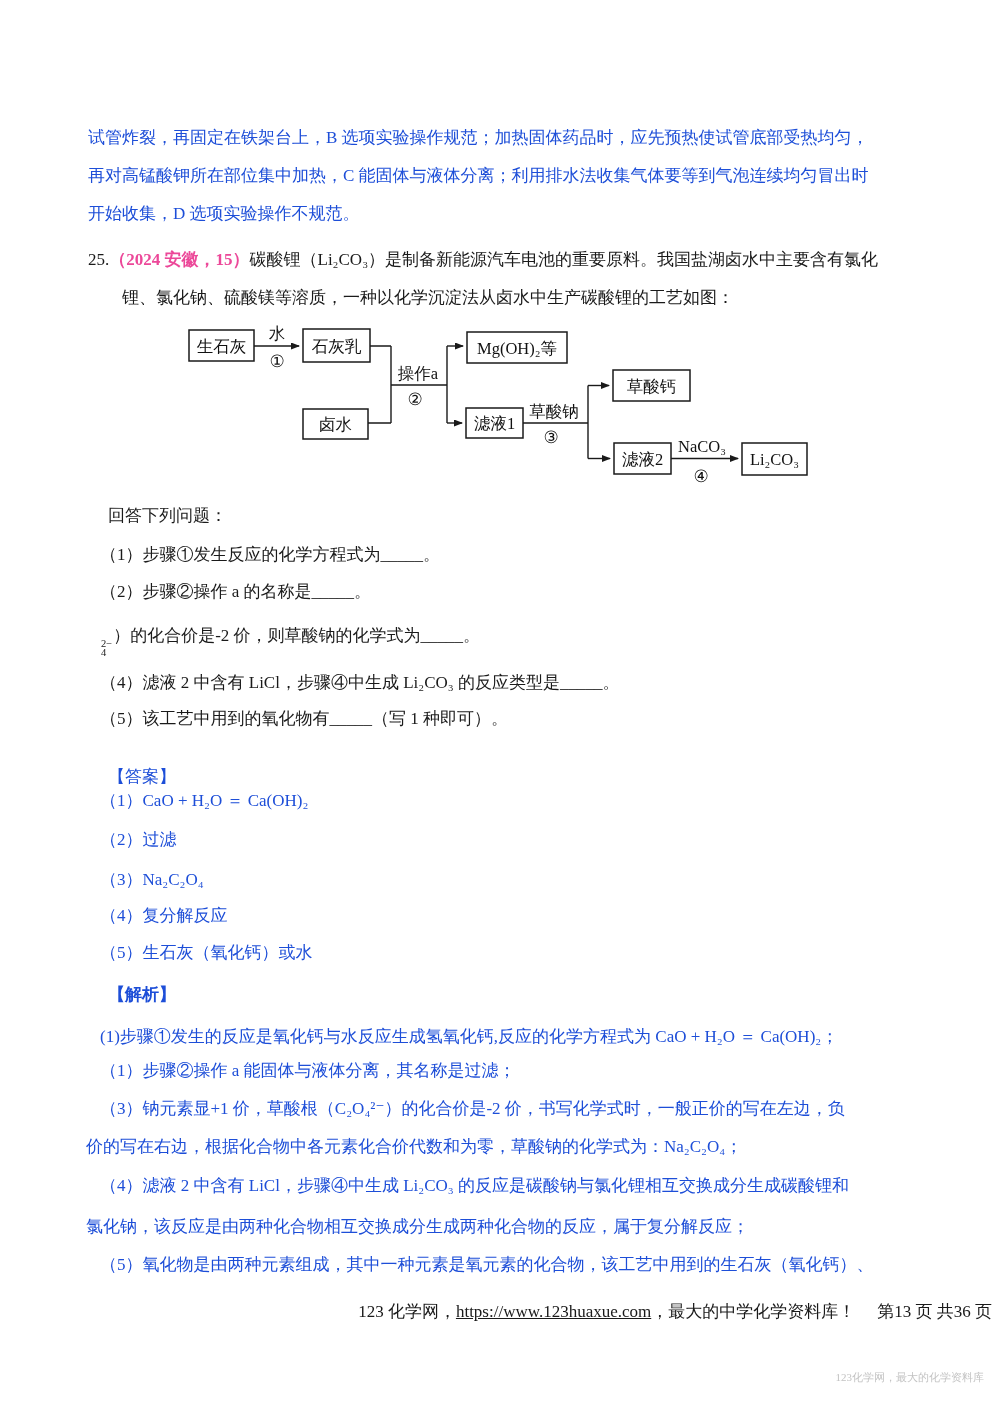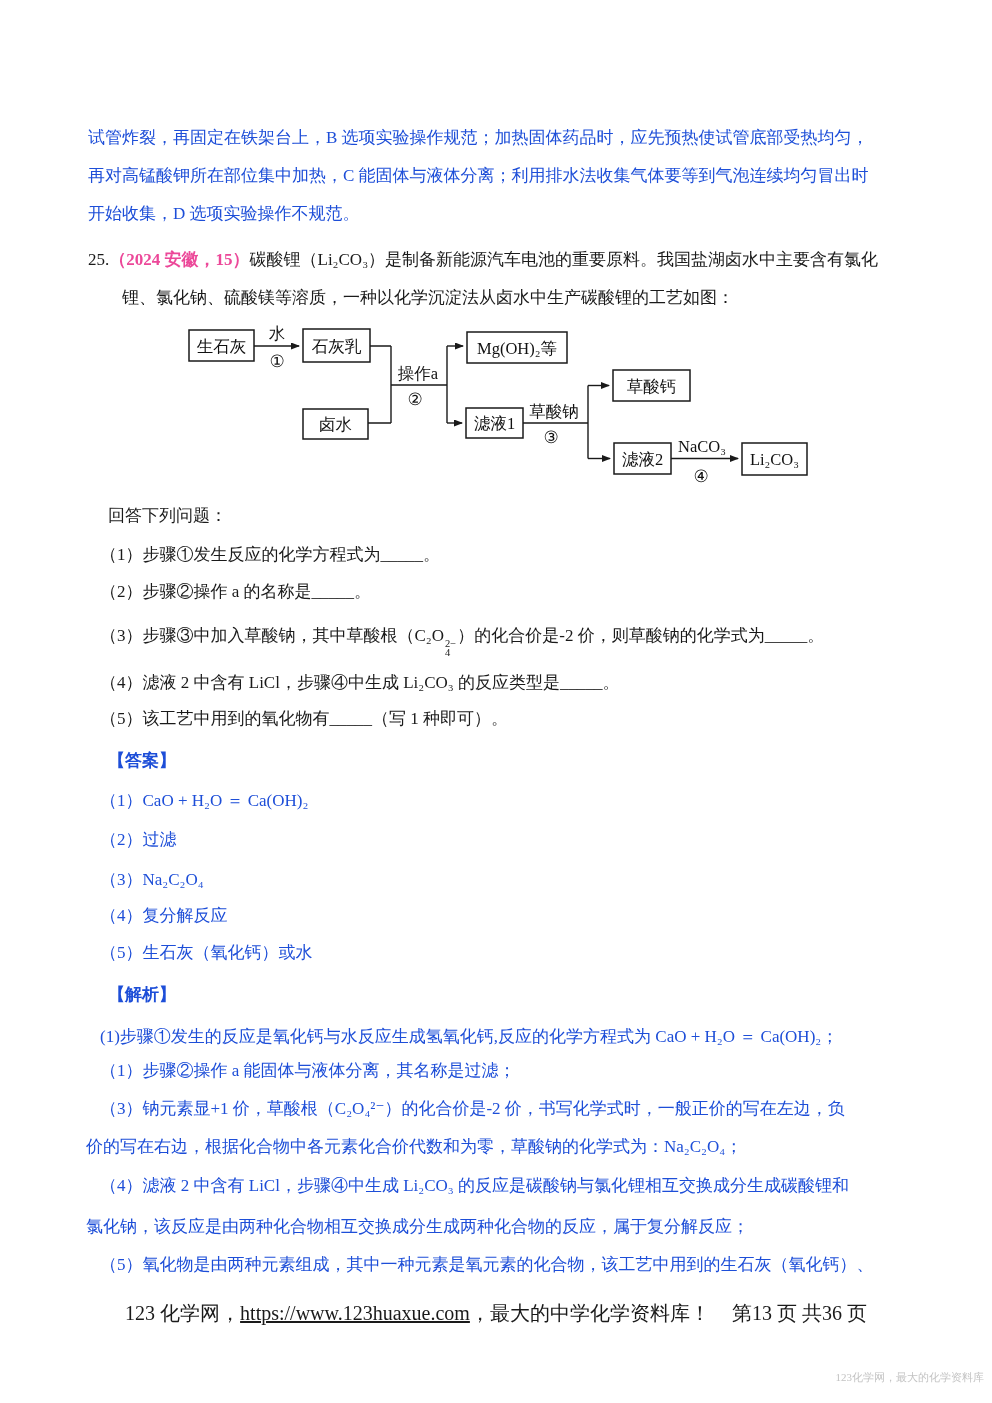--- a/index.html
+++ b/index.html
@@ -14,22 +14,22 @@
     font-size:17px; line-height:22px;
   }
   .ind { left:100px; }
   .red { color:#1d4ed8; }
   .blue { color:#ec4899; font-weight:bold; }
   .stack {
     display:inline-flex; flex-direction:column; align-items:flex-start;
     font-size:10.5px; line-height:9px; vertical-align:-6px; padding:0 1px;
   }
   .footer {
-    position:absolute; top:1300px; left:0; right:0; text-align:center;
-    font-size:20px; white-space:nowrap;
+    position:absolute; top:1300px; left:0; right:0; text-align:right;
+    font-size:17px; white-space:nowrap;
   }
   .flink { color:#1a1a1a; text-decoration:underline; cursor:pointer; }
   .pagenum { margin-left:22px; }
   .watermark {
     position:absolute; top:1370px; right:8px; font-size:11px;
     color:#c3c3c3; white-space:nowrap;
   }
   .dg { position:absolute; left:185px; top:322px; }
   .dg rect { fill:#ffffff; stroke:#1a1a1a; stroke-width:1.5; }
   .dg .edge { stroke:#1a1a1a; stroke-width:1.4; fill:none; }
@@ -95,28 +95,28 @@
   <text class="circ" x="230" y="83">②</text>
   <text x="369" y="95">草酸钠</text>
   <text class="circ" x="366" y="121">③</text>
   <text x="517" y="130">NaCO₃</text>
   <text class="circ" x="516" y="160">④</text>
 </svg>
 
 <div class="ln" style="top:505px;left:108px">回答下列问题：</div>
 <div class="ln ind" style="top:544px">（1）步骤①发生反应的化学方程式为_____。</div>
 <div class="ln ind" style="top:581px">（2）步骤②操作 a 的名称是_____。</div>
-<div class="ln ind" style="top:625px"><span>（3）步骤③中加入草酸钠，其中草酸根（C₂O</span><span class="stack">
+<div class="ln ind" style="top:625px"><span class="stack">
       <span>2−</span>
       <span>4</span>
     </span><span>）的化合价是-2 价，则草酸钠的化学式为_____。</span></div>
 <div class="ln ind" style="top:672px">（4）滤液 2 中含有 LiCl，步骤④中生成 Li₂CO₃ 的反应类型是_____。</div>
 <div class="ln ind" style="top:708px">（5）该工艺中用到的氧化物有_____（写 1 种即可）。</div>
 
-<div class="ln red" style="top:750px;left:108px;font-weight:bold">【答案】</div>
+<div class="ln red" style="top:766px;left:108px;font-weight:normal">【答案】</div>
 <div class="ln ind red" style="top:790px">（1）CaO + H₂O ＝ Ca(OH)₂</div>
 <div class="ln ind red" style="top:829px">（2）过滤</div>
 <div class="ln ind red" style="top:869px">（3）Na₂C₂O₄</div>
 <div class="ln ind red" style="top:905px">（4）复分解反应</div>
 <div class="ln ind red" style="top:942px">（5）生石灰（氧化钙）或水</div>
 
 <div class="ln red" style="top:984px;left:108px;font-weight:bold">【解析】</div>
 <div class="ln ind red" style="top:1026px">(1)步骤①发生的反应是氧化钙与水反应生成氢氧化钙,反应的化学方程式为 CaO + H₂O ＝ Ca(OH)₂；</div>
 <div class="ln ind red" style="top:1060px">（1）步骤②操作 a 能固体与液体分离，其名称是过滤；</div>
 <div class="ln ind red" style="top:1098px">（3）钠元素显+1 价，草酸根（C₂O₄²⁻）的化合价是-2 价，书写化学式时，一般正价的写在左边，负</div>

